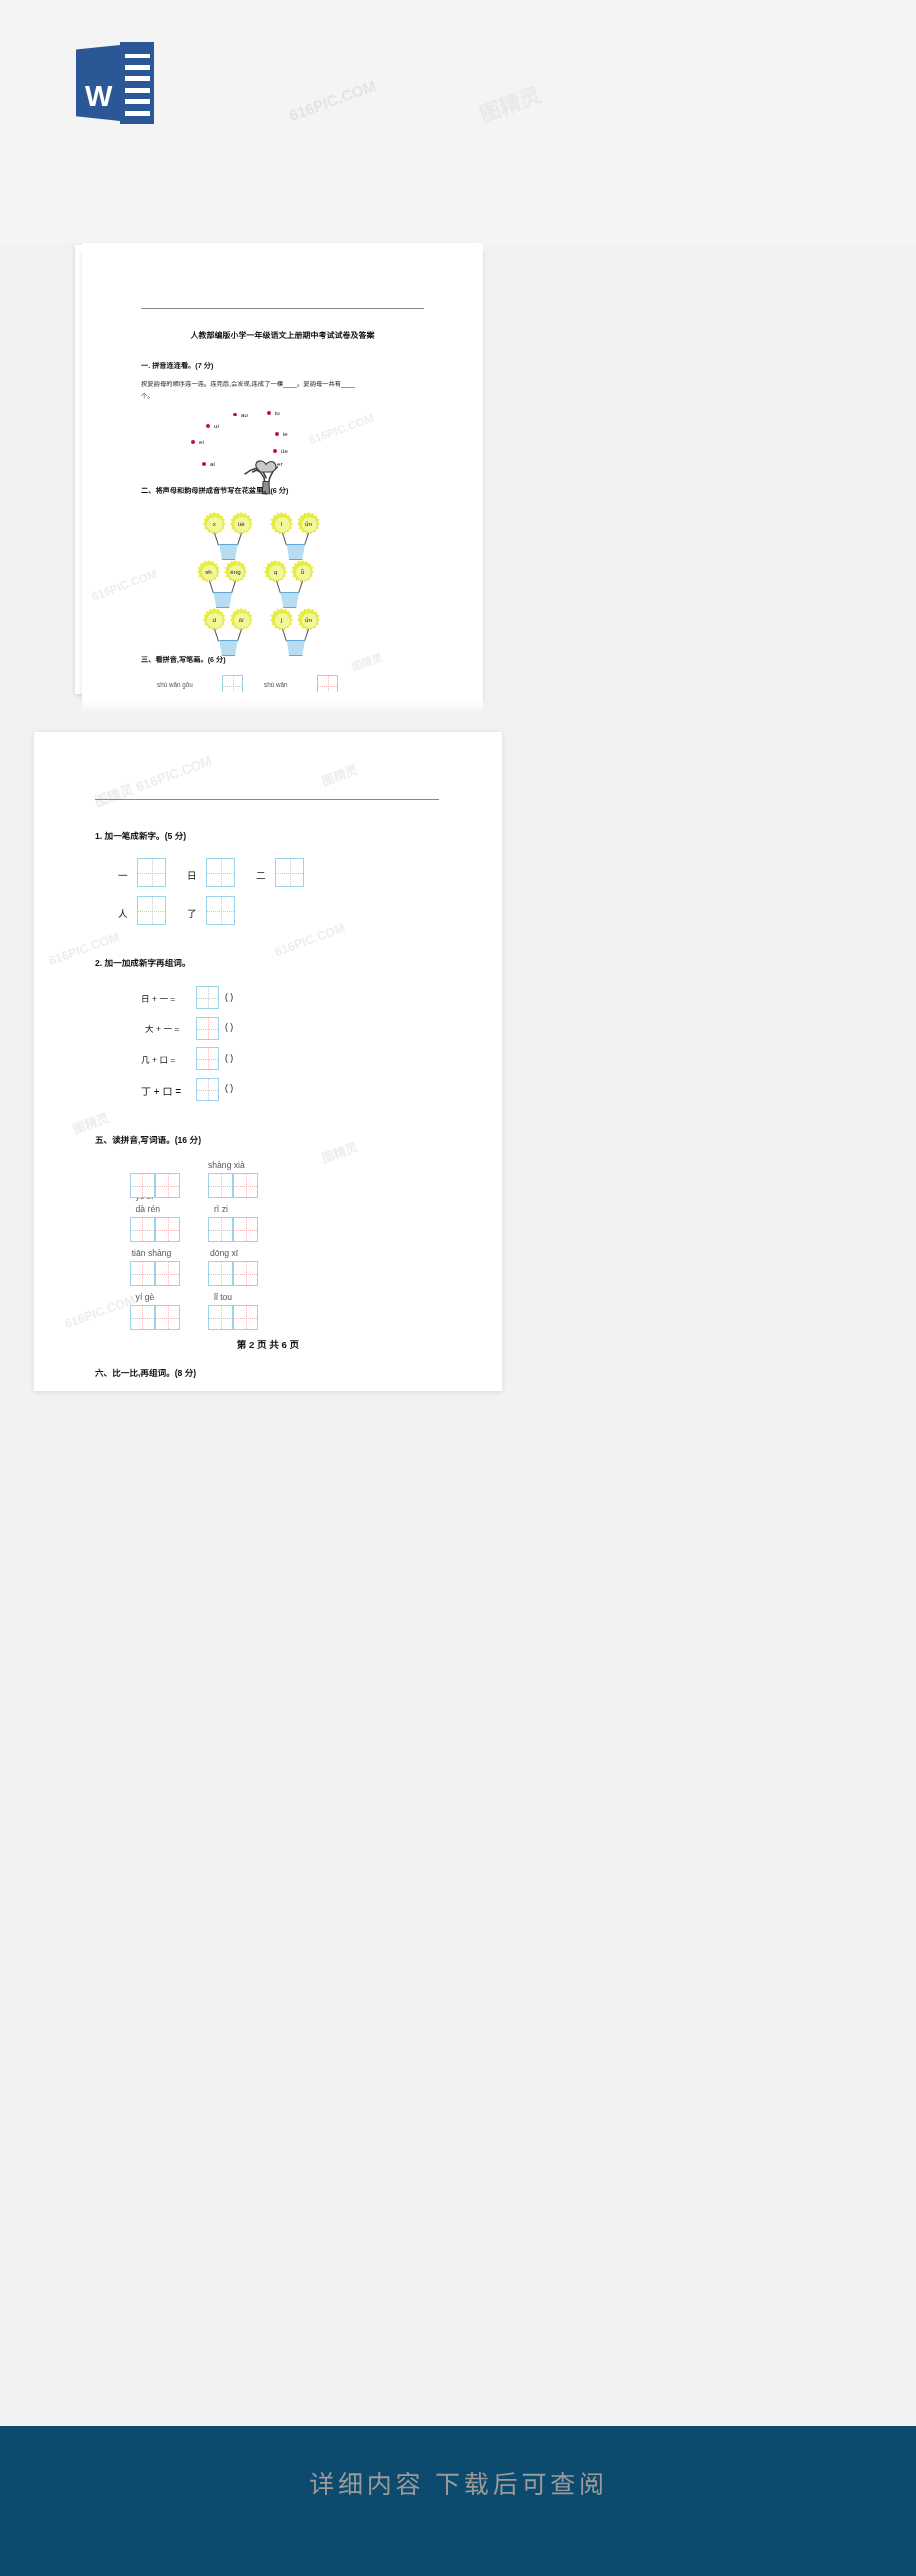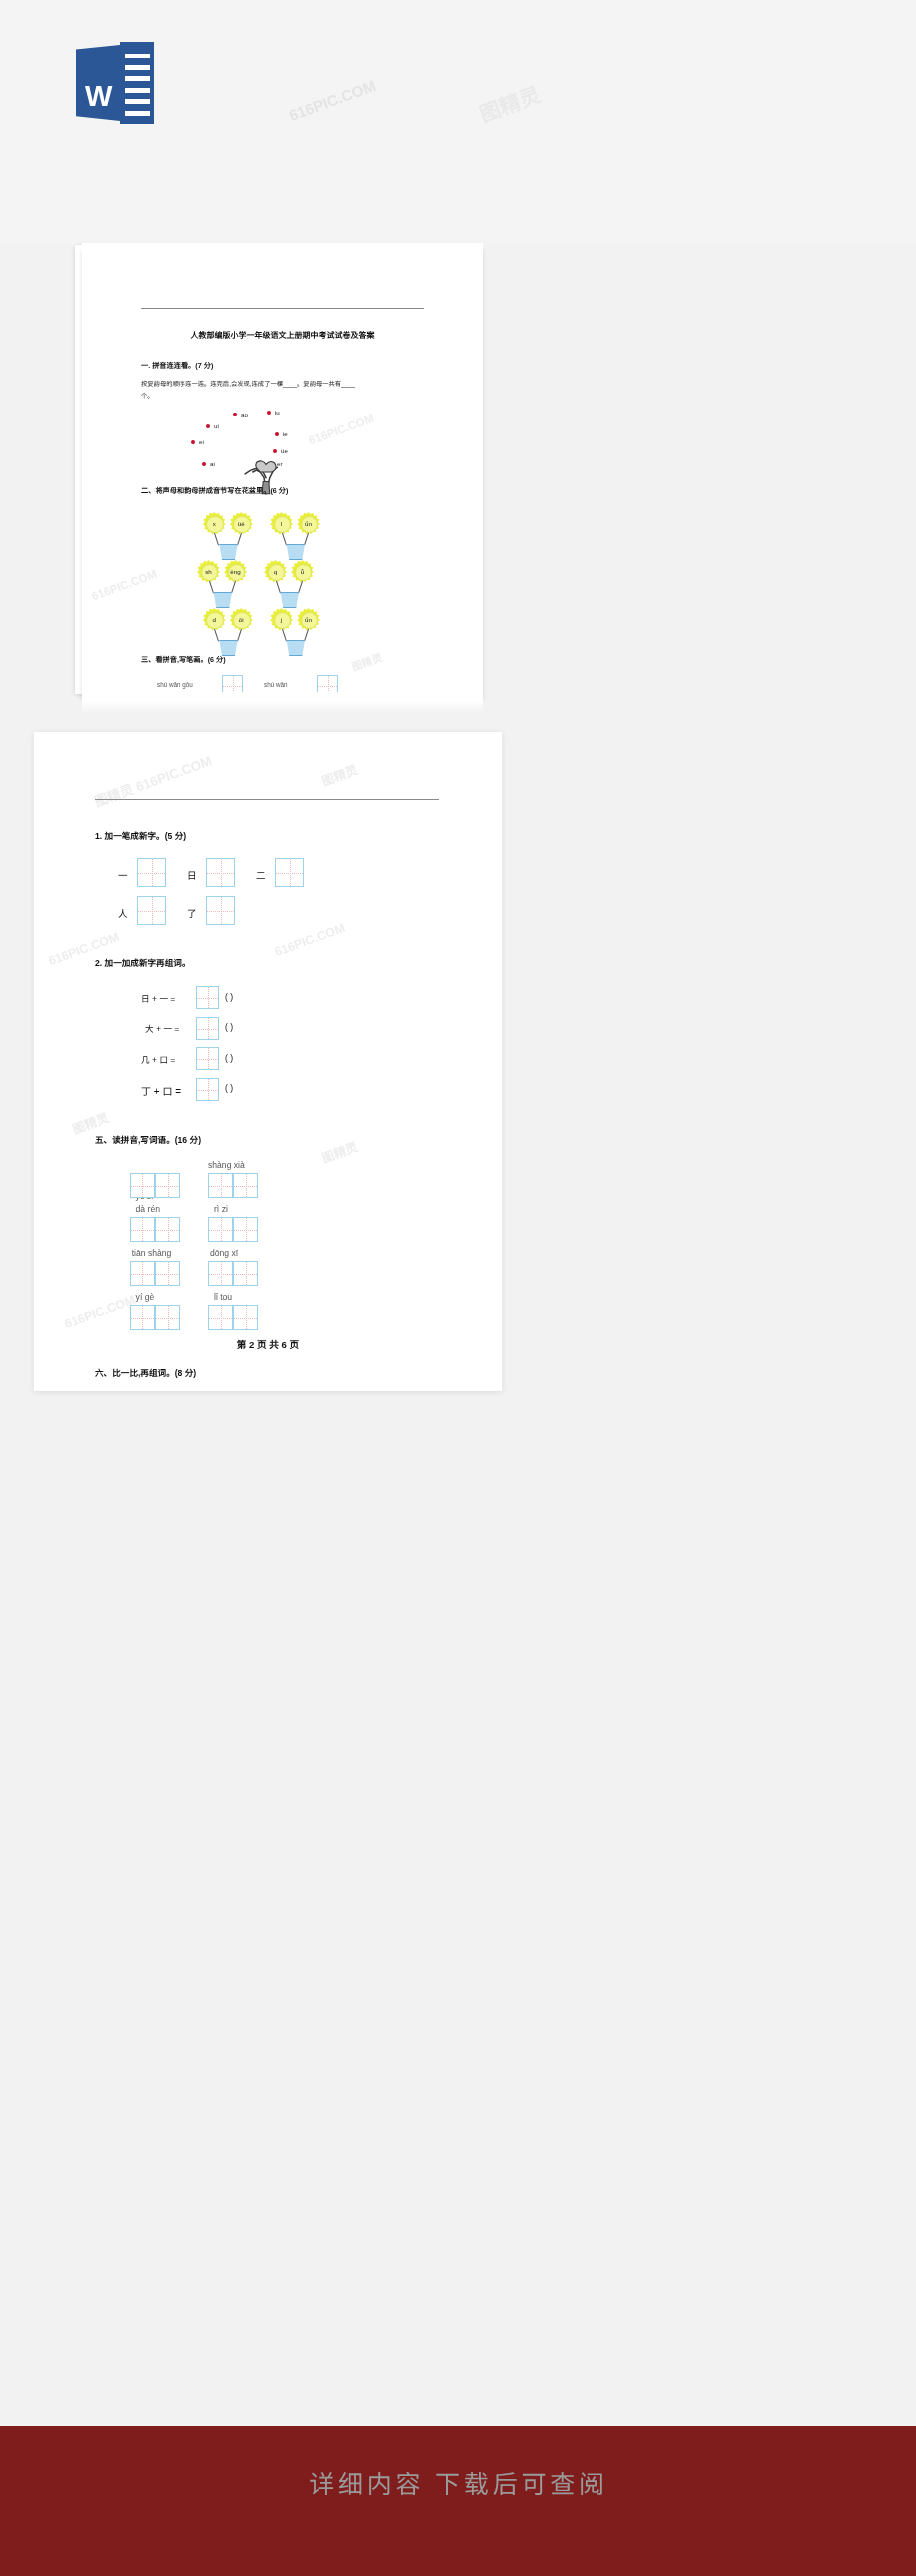--- a/index.html
+++ b/index.html
@@ -84,21 +84,21 @@
 
   
   .wm{position:absolute;color:rgba(150,150,150,.17);font-size:15.3px;font-weight:700;
       transform:rotate(-20deg);white-space:nowrap;pointer-events:none;
       font-family:"Liberation Sans",sans-serif;}
   .wm-big{position:absolute;color:rgba(160,160,160,.13);font-size:21px;font-weight:700;
       transform:rotate(-20deg);white-space:nowrap;pointer-events:none;
       font-family:"Liberation Sans",sans-serif;}
 
   
-  .doc-footer{position:absolute;left:0;top:2426px;width:917px;height:150px;background:#7f1d1d;}
+  .doc-footer{position:absolute;left:0;top:2426px;width:917px;height:150px;background:#0c4a6e;}
   .footer-text{position:absolute;left:0;top:38px;width:917px;text-align:center;
       font-size:25px;color:#9a9a9a;letter-spacing:3.8px;font-family:"Liberation Sans",sans-serif;}
   .footer-sub{position:absolute;left:0;top:99px;width:917px;text-align:center;
       font-size:11.5px;color:#c0c0c0;font-family:"Liberation Sans",sans-serif;}
 </style>
 </head>
 <body>
 
 <div class="page-wrap">
 

